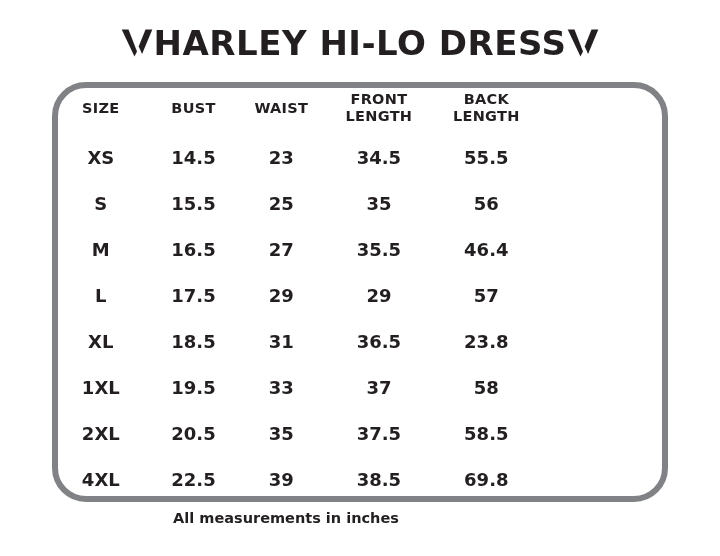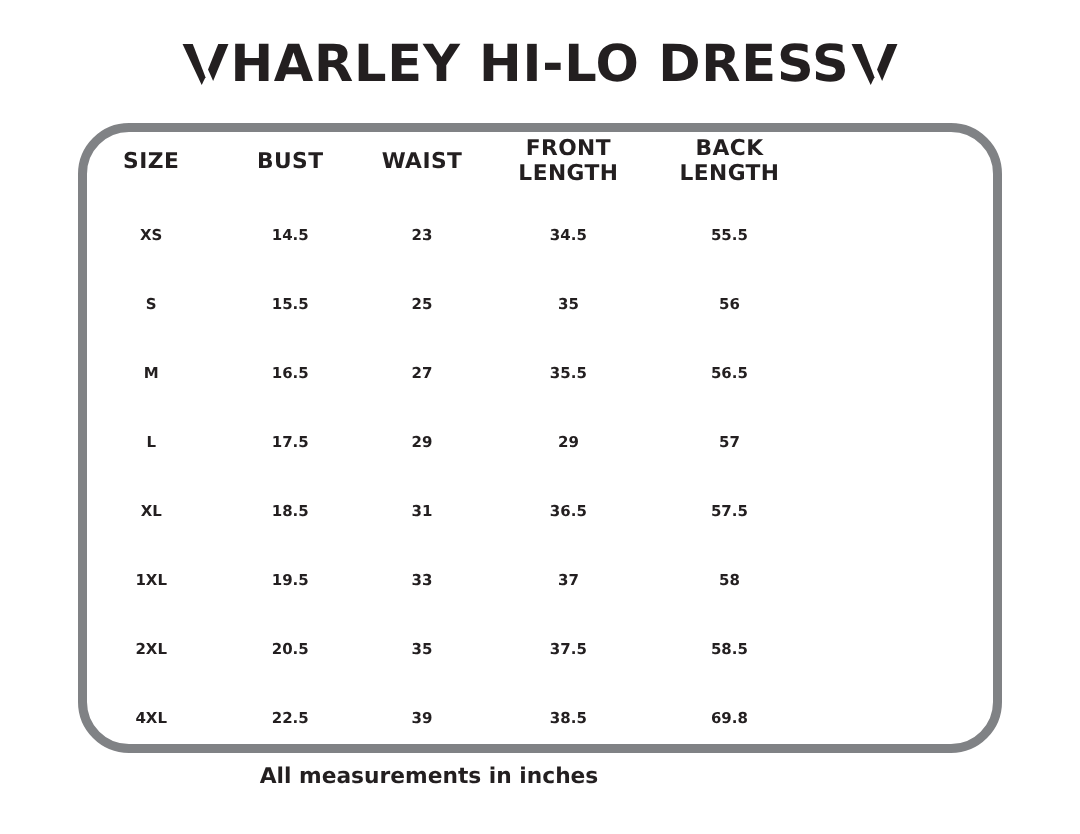--- a/index.html
+++ b/index.html
@@ -64,21 +64,21 @@
     top: 82px;
     width: 488px;
     height: 420px;
     border-collapse: collapse;
     table-layout: fixed;
   }
   table.size-table th,
   table.size-table td {
     text-align: center;
     vertical-align: middle;
-    font-size: 10px;
+    font-size: 18px;
     font-weight: bold;
     color: #231f20;
     padding: 0;
   }
   table.size-table thead th {
     height: 52px;
     font-size: 14.5px;
     line-height: 1.15;
     letter-spacing: 0.3px;
   }
@@ -158,35 +158,35 @@
         <td>15.5</td>
         <td>25</td>
         <td>35</td>
         <td>56</td>
       </tr>
       <tr>
         <td>M</td>
         <td>16.5</td>
         <td>27</td>
         <td>35.5</td>
-        <td>56.5</td>
+        <td>46.4</td>
       </tr>
       <tr>
         <td>L</td>
         <td>17.5</td>
         <td>29</td>
         <td>29</td>
         <td>57</td>
       </tr>
       <tr>
         <td>XL</td>
         <td>18.5</td>
         <td>31</td>
         <td>36.5</td>
-        <td>57.5</td>
+        <td>23.8</td>
       </tr>
       <tr>
         <td>1XL</td>
         <td>19.5</td>
         <td>33</td>
         <td>37</td>
         <td>58</td>
       </tr>
       <tr>
         <td>2XL</td>

